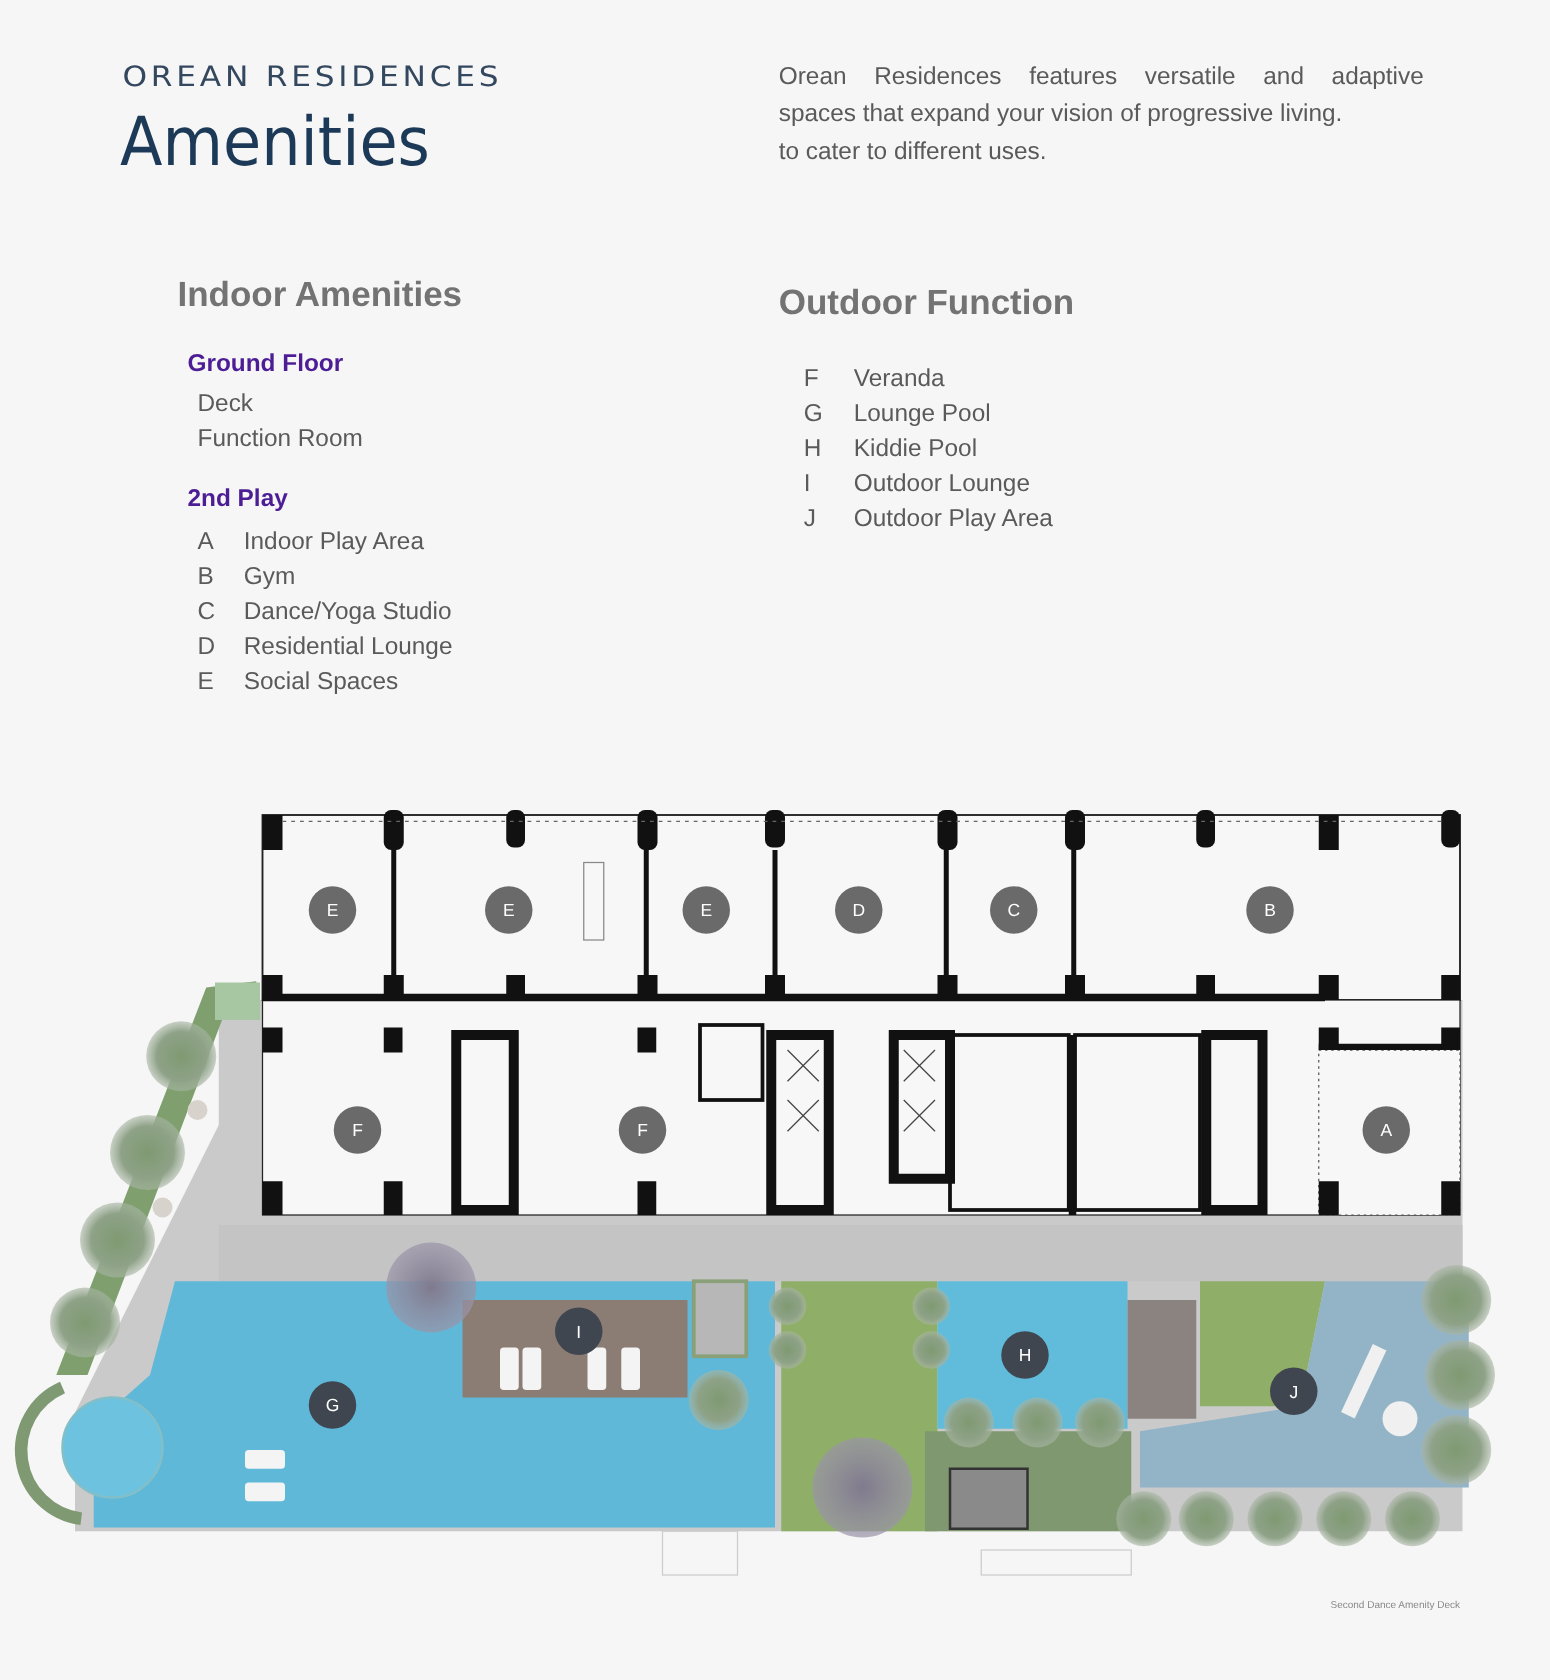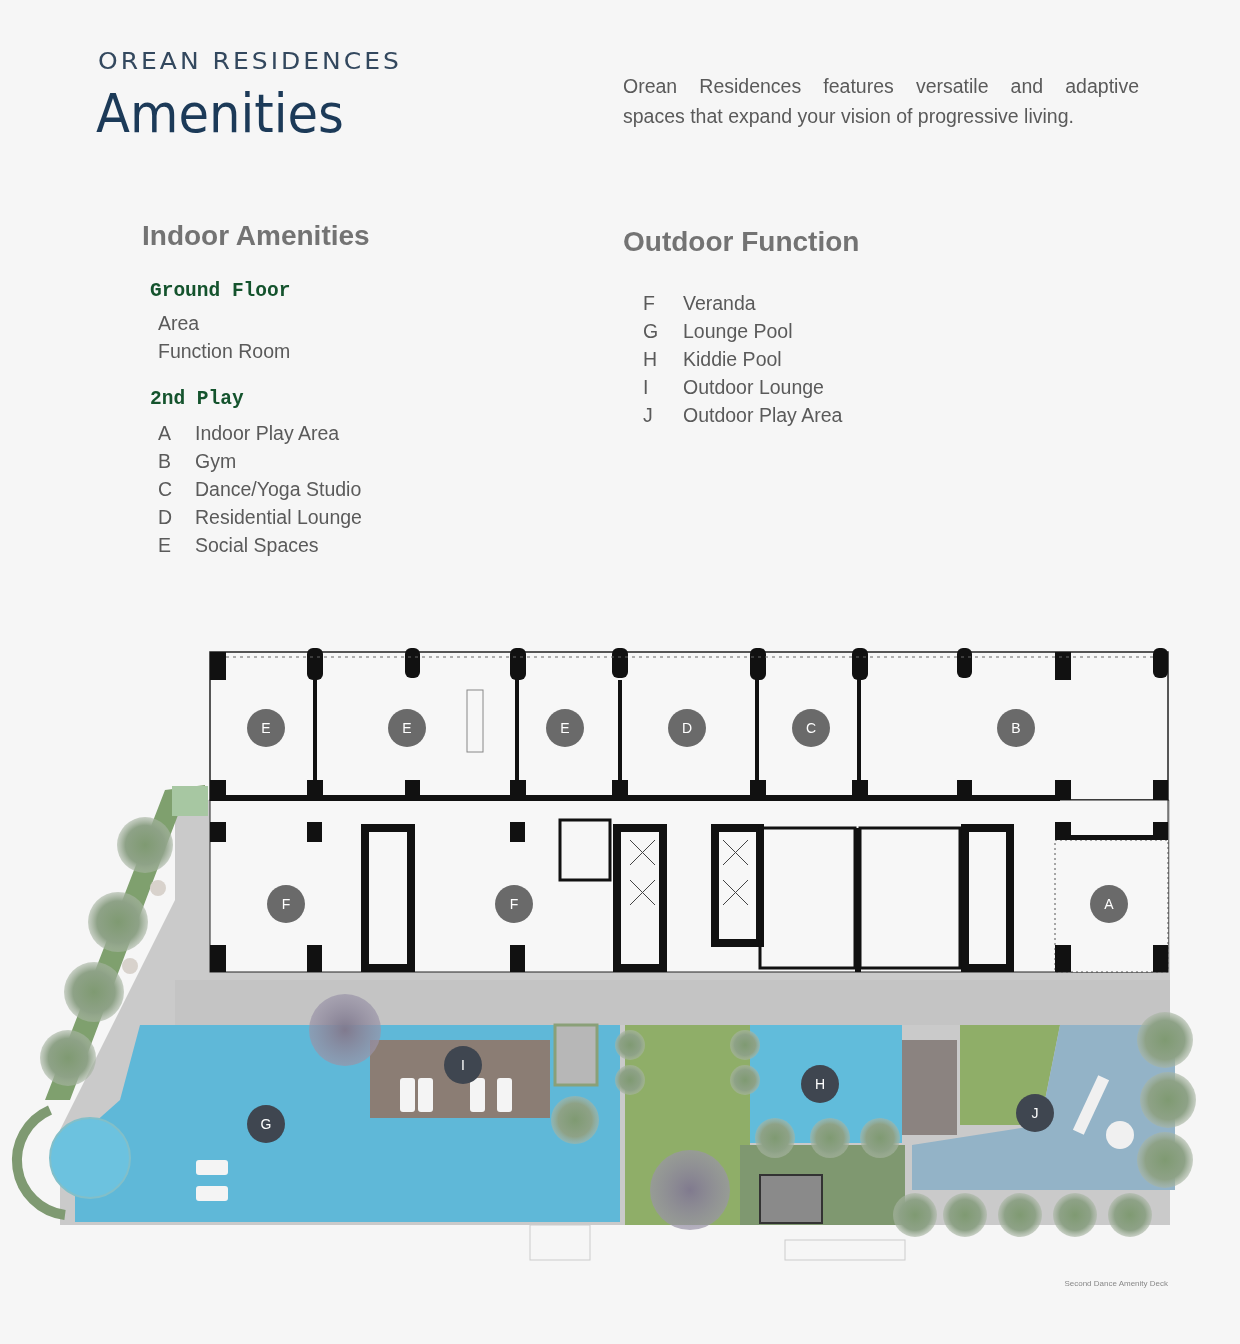--- a/index.html
+++ b/index.html
@@ -4,27 +4,27 @@
 <style>
   * { box-sizing: border-box; margin: 0; padding: 0; }
   html, body { width: 1240px; height: 1344px; background: #f6f6f6; overflow: hidden; }
   body { position: relative; font-family: "DejaVu Sans", sans-serif; color: #555; }
 
   .brand { position: absolute; left: 98px; top: 48px; font-family: "DejaVu Sans", sans-serif; font-size: 25px; letter-spacing: 3px; color: #33485e; font-weight: normal; transform: scaleY(0.9); transform-origin: left top; }
   .page-title { position: absolute; left: 96px; top: 82px; font-family: "DejaVu Sans", sans-serif; font-size: 54px; color: #1c3a58; font-weight: normal; letter-spacing: 0px; transform: scaleX(0.92); transform-origin: left top; }
 
   .intro { position: absolute; left: 623px; top: 46px; width: 516px; font-family: "Liberation Sans", sans-serif; font-size: 19.5px; line-height: 30px; color: #5a5a5a; }
   .intro span { display: block; }
-  .intro .justify { text-align: justify; text-align-last: justify; margin-top: 25px; }
+  .intro .justify { text-align: justify; text-align-last: justify; }
 
   .section-heading { position: absolute; font-family: "Liberation Sans", sans-serif; font-size: 28px; color: #737373; text-align: right; }
   #indoor-heading { left: 142px; top: 220px; }
   #outdoor-heading { left: 623px; top: 226px; }
 
-  .floor-heading { position: absolute; font-family: Liberation Mono, monospace; font-weight: bold; font-size: 19.5px; color: #14532d; }
+  .floor-heading { position: absolute; font-family: Liberation Sans, sans-serif; font-weight: bold; font-size: 19.5px; color: #4c1d95; }
   .plain-list { position: absolute; font-family: "Liberation Sans", sans-serif; font-size: 19.5px; color: #5a5a5a; line-height: 28px; list-style: none; }
   .letter-list { position: absolute; font-family: "Liberation Sans", sans-serif; font-size: 19.5px; color: #5a5a5a; line-height: 28px; list-style: none; }
   .letter-list li { display: flex; }
   .letter-list .k { display: inline-block; width: 37px; }
   #outdoor-list .k { width: 40px; }
 
   
   #floorplan { position: absolute; left: 0; top: 620px; width: 1240px; height: 660px; }
   .caption { position: absolute; right: 72px; top: 1279px; font-family: "Liberation Sans", sans-serif; font-size: 8px; color: #888; }
 
@@ -33,26 +33,27 @@
 </style>
 </head>
 <body>
 
 <div class="brand">OREAN RESIDENCES</div>
 <h1 class="page-title">Amenities</h1>
 
 <p class="intro">
   <span class="justify">Orean Residences features versatile and adaptive</span>
   <span>spaces that expand your vision of progressive living.</span>
+  <span>to cater to different uses.</span>
 </p>
 
 <h2 class="section-heading" id="indoor-heading">Indoor Amenities</h2>
 <h3 class="floor-heading" style="left:150px; top:280px;">Ground Floor</h3>
 <ul class="plain-list" style="left:158px; top:309px;">
-  <li>Area</li>
+  <li>Deck</li>
   <li>Function Room</li>
 </ul>
 <h3 class="floor-heading" style="left:150px; top:388px;">2nd Play</h3>
 <ul class="letter-list" style="left:158px; top:419px;">
   <li>
       <span class="k">A</span>
       <span>Indoor Play Area</span>
     </li>
   <li>
       <span class="k">B</span>

